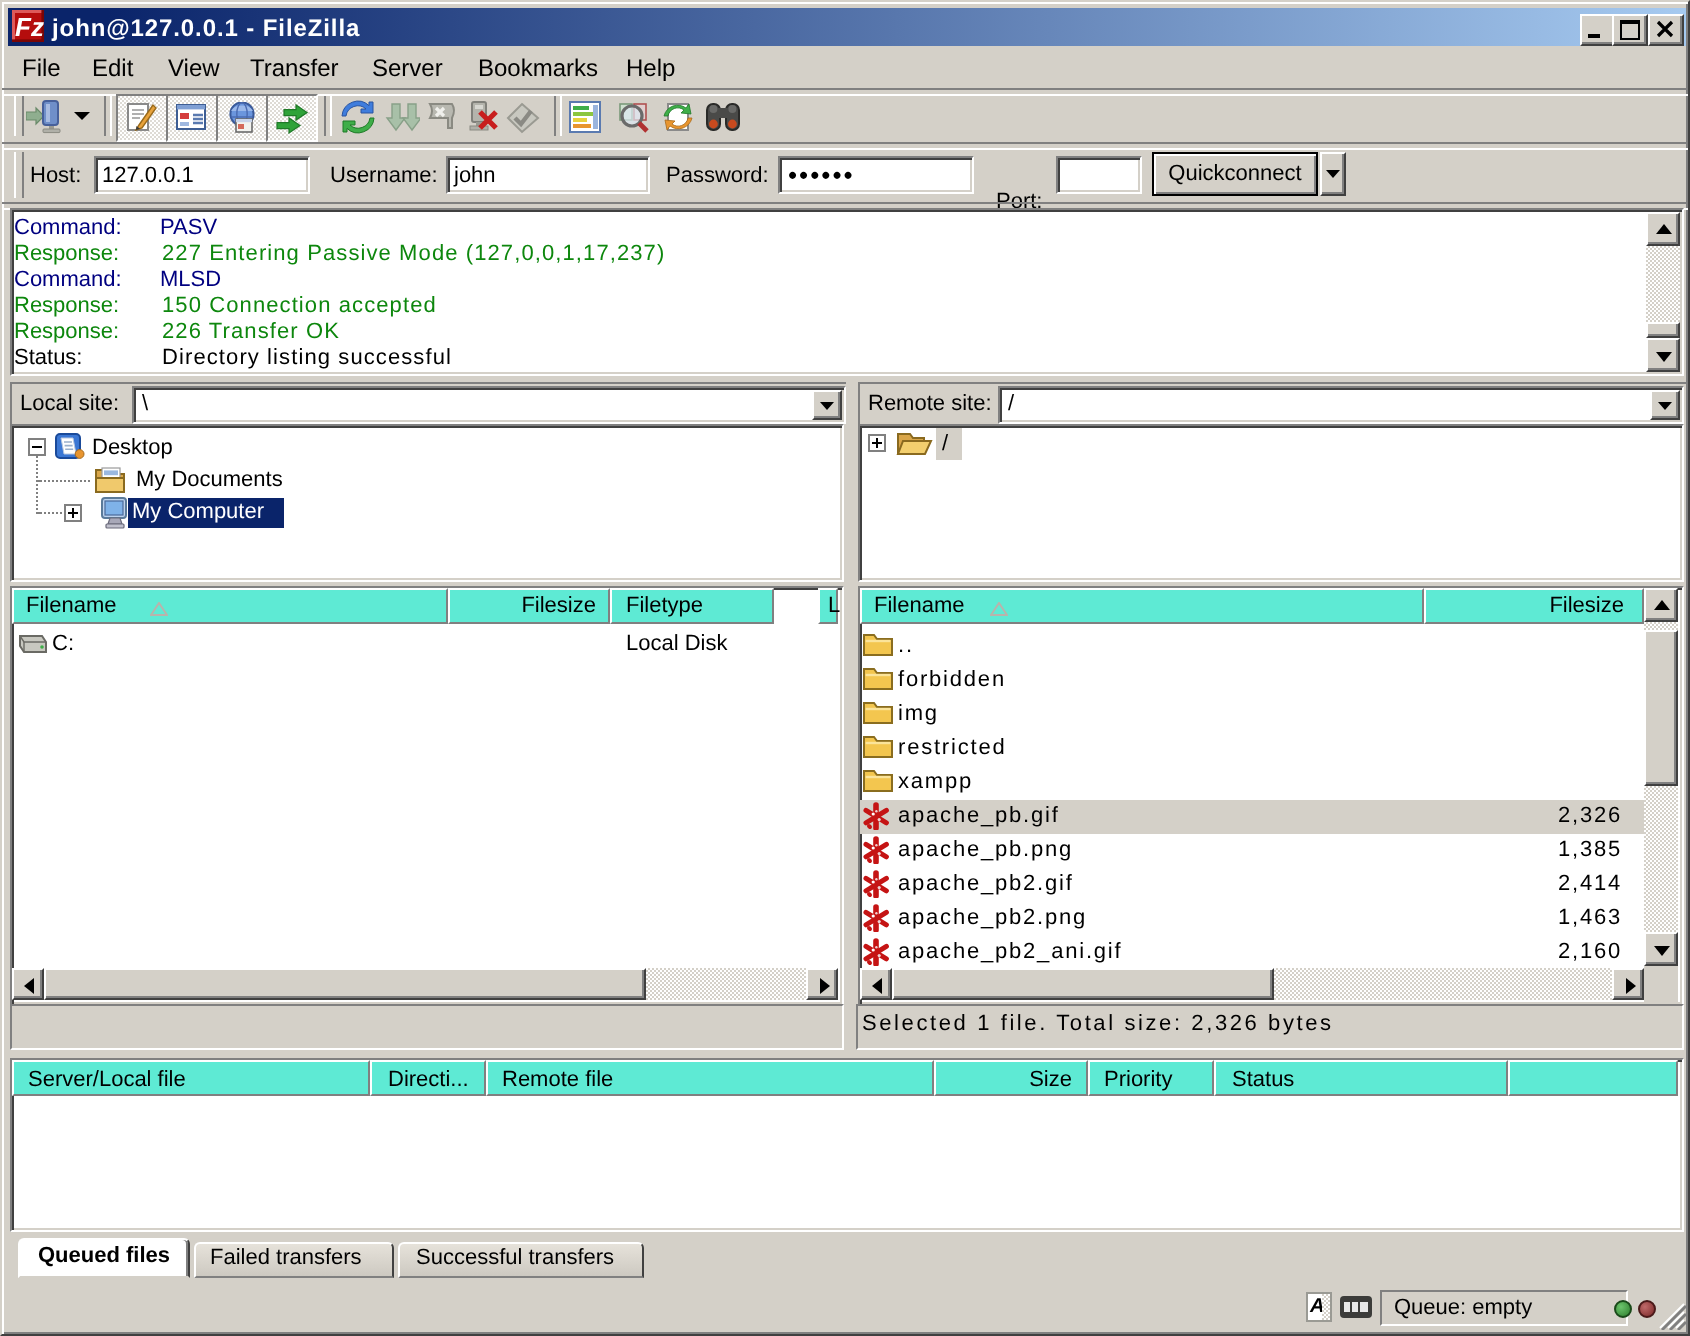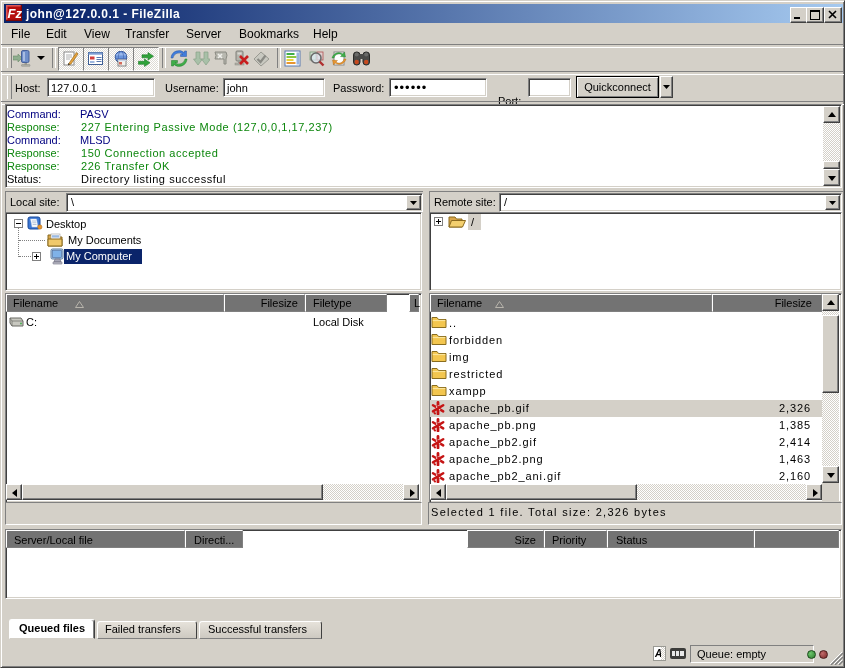--- a/index.html
+++ b/index.html
@@ -5,21 +5,21 @@
 html,body{margin:0;padding:0}
 #win{position:relative;width:845px;height:668px;background:#d4d0c8;
  font-family:"Liberation Sans",sans-serif;font-size:11px;color:#000;overflow:hidden;
  border:1px solid;border-color:#d4d0c8 #404040 #404040 #d4d0c8;box-sizing:border-box;
  box-shadow:inset 1px 1px 0 #fff, inset -1px -1px 0 #808080}
 .ab{position:absolute}
 .fld{background:#fff;border:1px solid;border-color:#808080 #fff #fff #808080;
  box-shadow:inset 1px 1px 0 #404040, inset -1px -1px 0 #d4d0c8}
 .btn{background:#d4d0c8;border:1px solid;border-color:#fff #404040 #404040 #fff;
  box-shadow:inset -1px -1px 0 #808080}
-.hdr{background:#737373;border:1px solid;border-color:#fff #808080 #808080 #fff}
+.hdr{background:#5eead4;border:1px solid;border-color:#fff #808080 #808080 #fff}
 .dith{background-image:conic-gradient(#fff 25%,#d4d0c8 0 50%,#fff 0 75%,#d4d0c8 0);background-size:2px 2px}
 .dith2{background-image:conic-gradient(#fff 25%,#dedbd5 0 50%,#fff 0 75%,#dedbd5 0);background-size:2px 2px}
 .vsep{width:2px;border-left:1px solid #808080;border-right:1px solid #fff}
 .grip{width:3px;border-left:1px solid #fff;border-right:1px solid #808080}
 svg{display:block}
 </style>
 </head>
 <body>
 <div id="win">
 
@@ -461,26 +461,29 @@
         </div>
  </div>
 
  <div class="ab" style="left:392px;top:189px;width:17px;height:18px;background:#d4d0c8"></div>
 </div>
 
 <div class="ab" style="left:4px;top:501px;width:417px;height:23px;border:1px solid;border-color:#808080 #fff #fff #808080;box-sizing:border-box"></div>
 <div class="ab" style="left:427px;top:501px;width:414px;height:23px;border:1px solid;border-color:#808080 #fff #fff #808080;box-sizing:border-box"></div>
 <div class="ab" style="left:430px;top:505px;width:400px;letter-spacing:1.3px">Selected 1 file. Total size: 2,326 bytes</div>
 
-<div class="ab fld" id="queuepane" style="left:4px;top:528px;width:837px;height:70px;box-sizing:border-box">
+<div class="ab fld" id="queuepane" style="left:4px;top:528px;width:837px;height:87px;box-sizing:border-box">
  <div class="ab hdr" style="left:0;top:0;width:179px;height:18px;box-sizing:border-box">
         <span class="ab" style="left:7px;top:3px">Server/Local file</span>
       </div>
  <div class="ab hdr" style="left:179px;top:0;width:58px;height:18px;box-sizing:border-box">
         <span class="ab" style="left:8px;top:3px">Directi...</span>
+      </div>
+ <div class="ab hdr" style="left:237px;top:0;width:224px;height:18px;box-sizing:border-box">
+        <span class="ab" style="left:7px;top:3px">Remote file</span>
       </div>
  <div class="ab hdr" style="left:461px;top:0;width:77px;height:18px;box-sizing:border-box">
         <span class="ab" style="right:7px;top:3px">Size</span>
       </div>
  <div class="ab hdr" style="left:538px;top:0;width:63px;height:18px;box-sizing:border-box">
         <span class="ab" style="left:7px;top:3px">Priority</span>
       </div>
  <div class="ab hdr" style="left:601px;top:0;width:147px;height:18px;box-sizing:border-box">
         <span class="ab" style="left:8px;top:3px">Status</span>
       </div>

